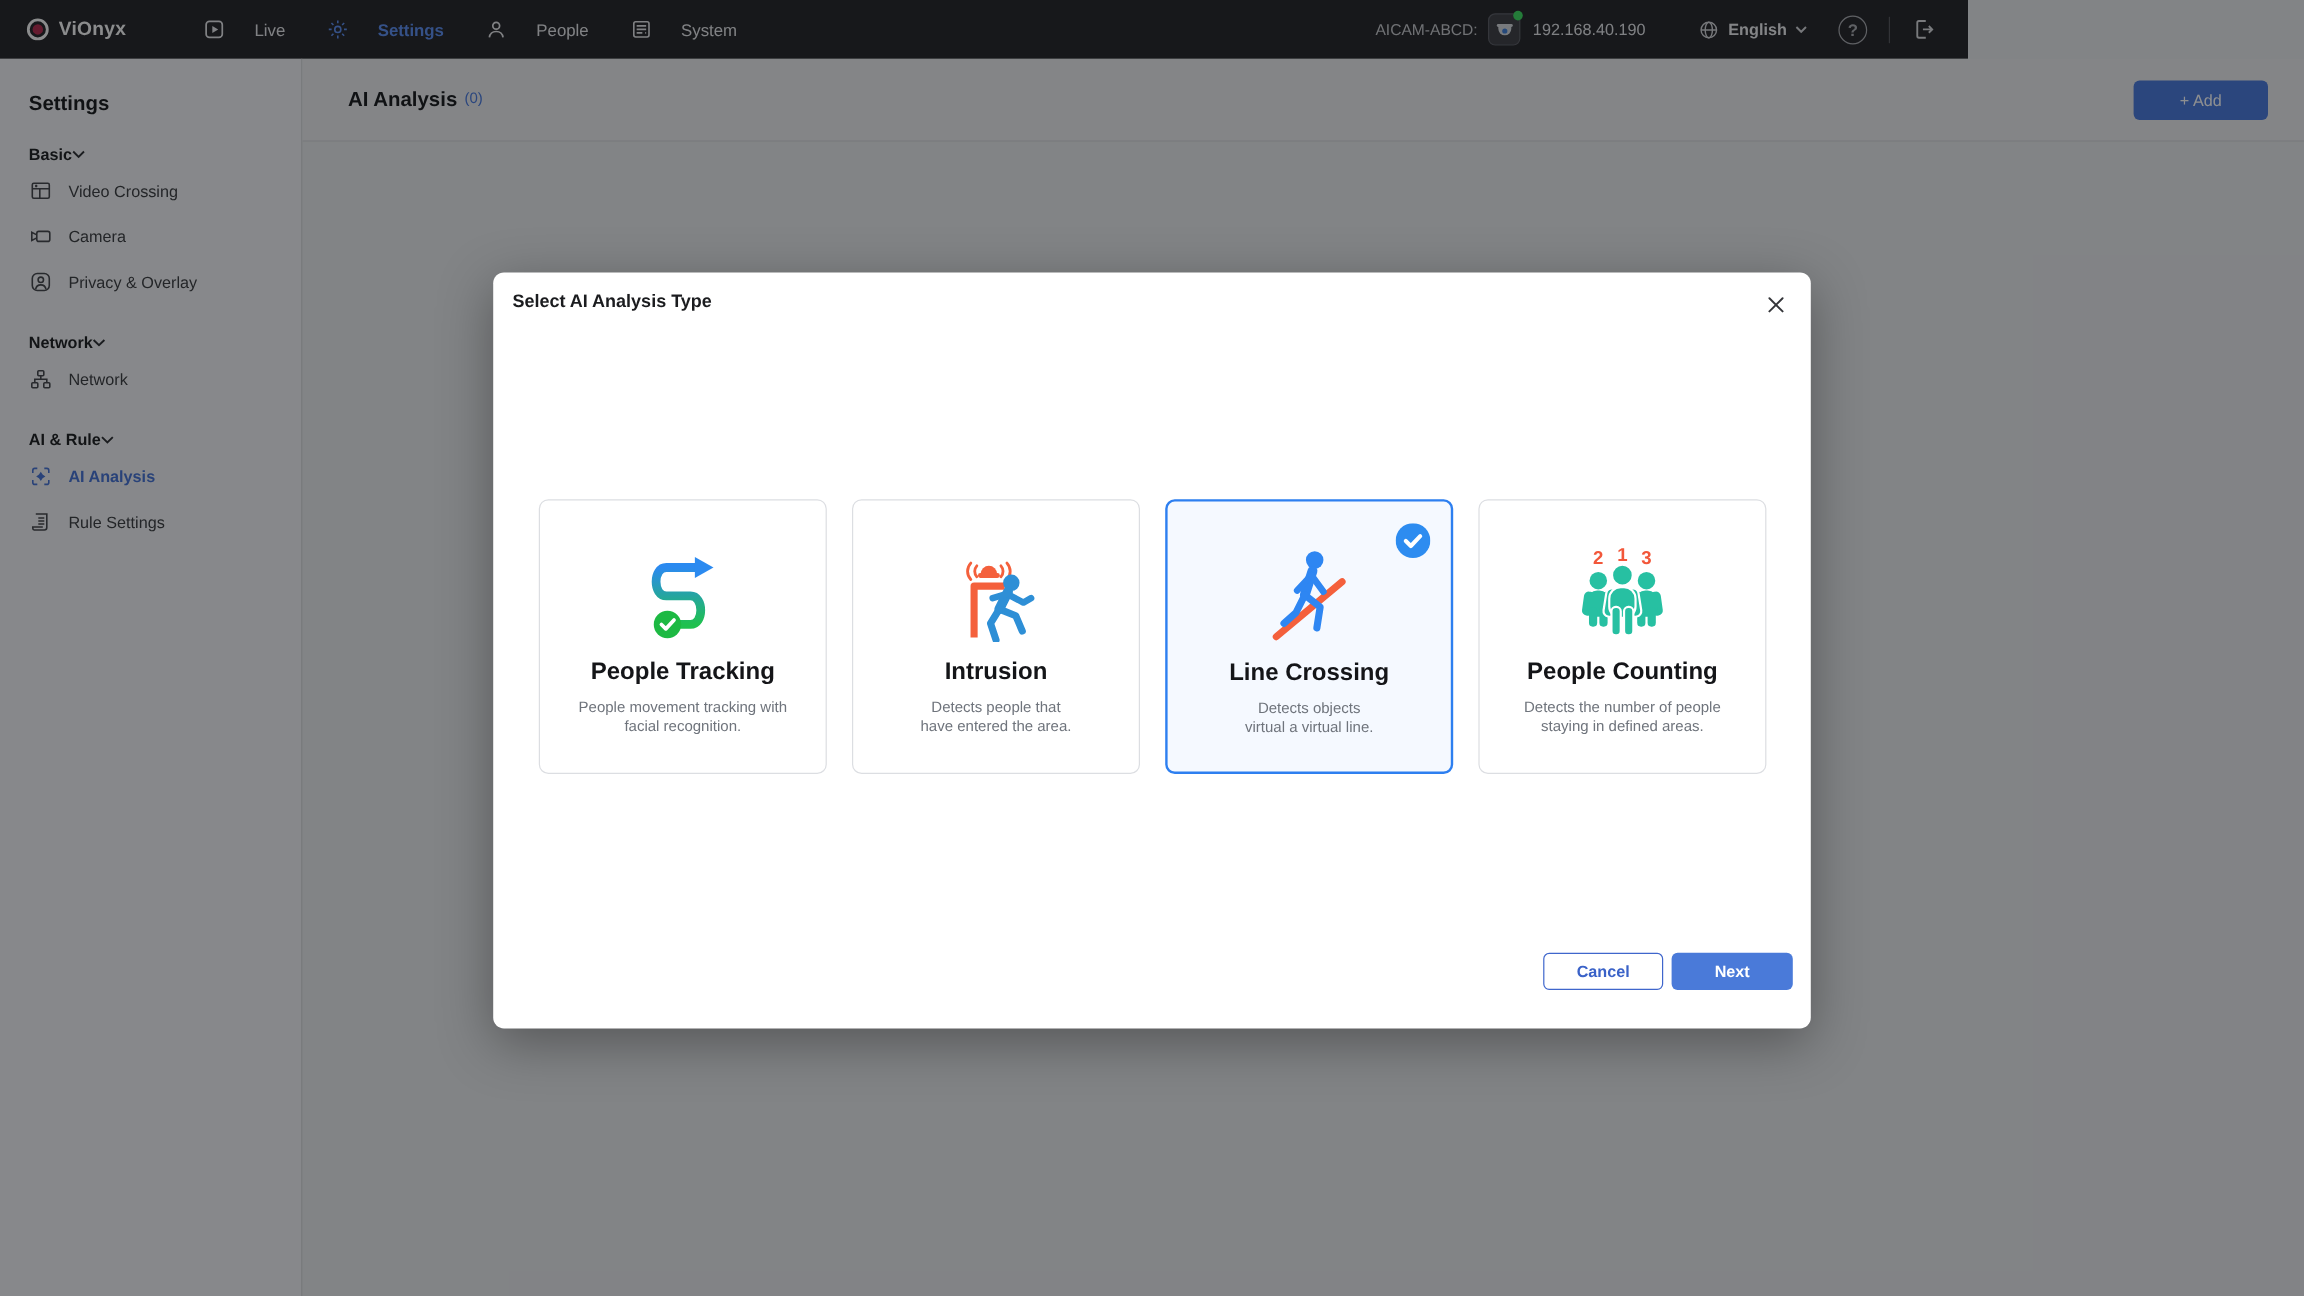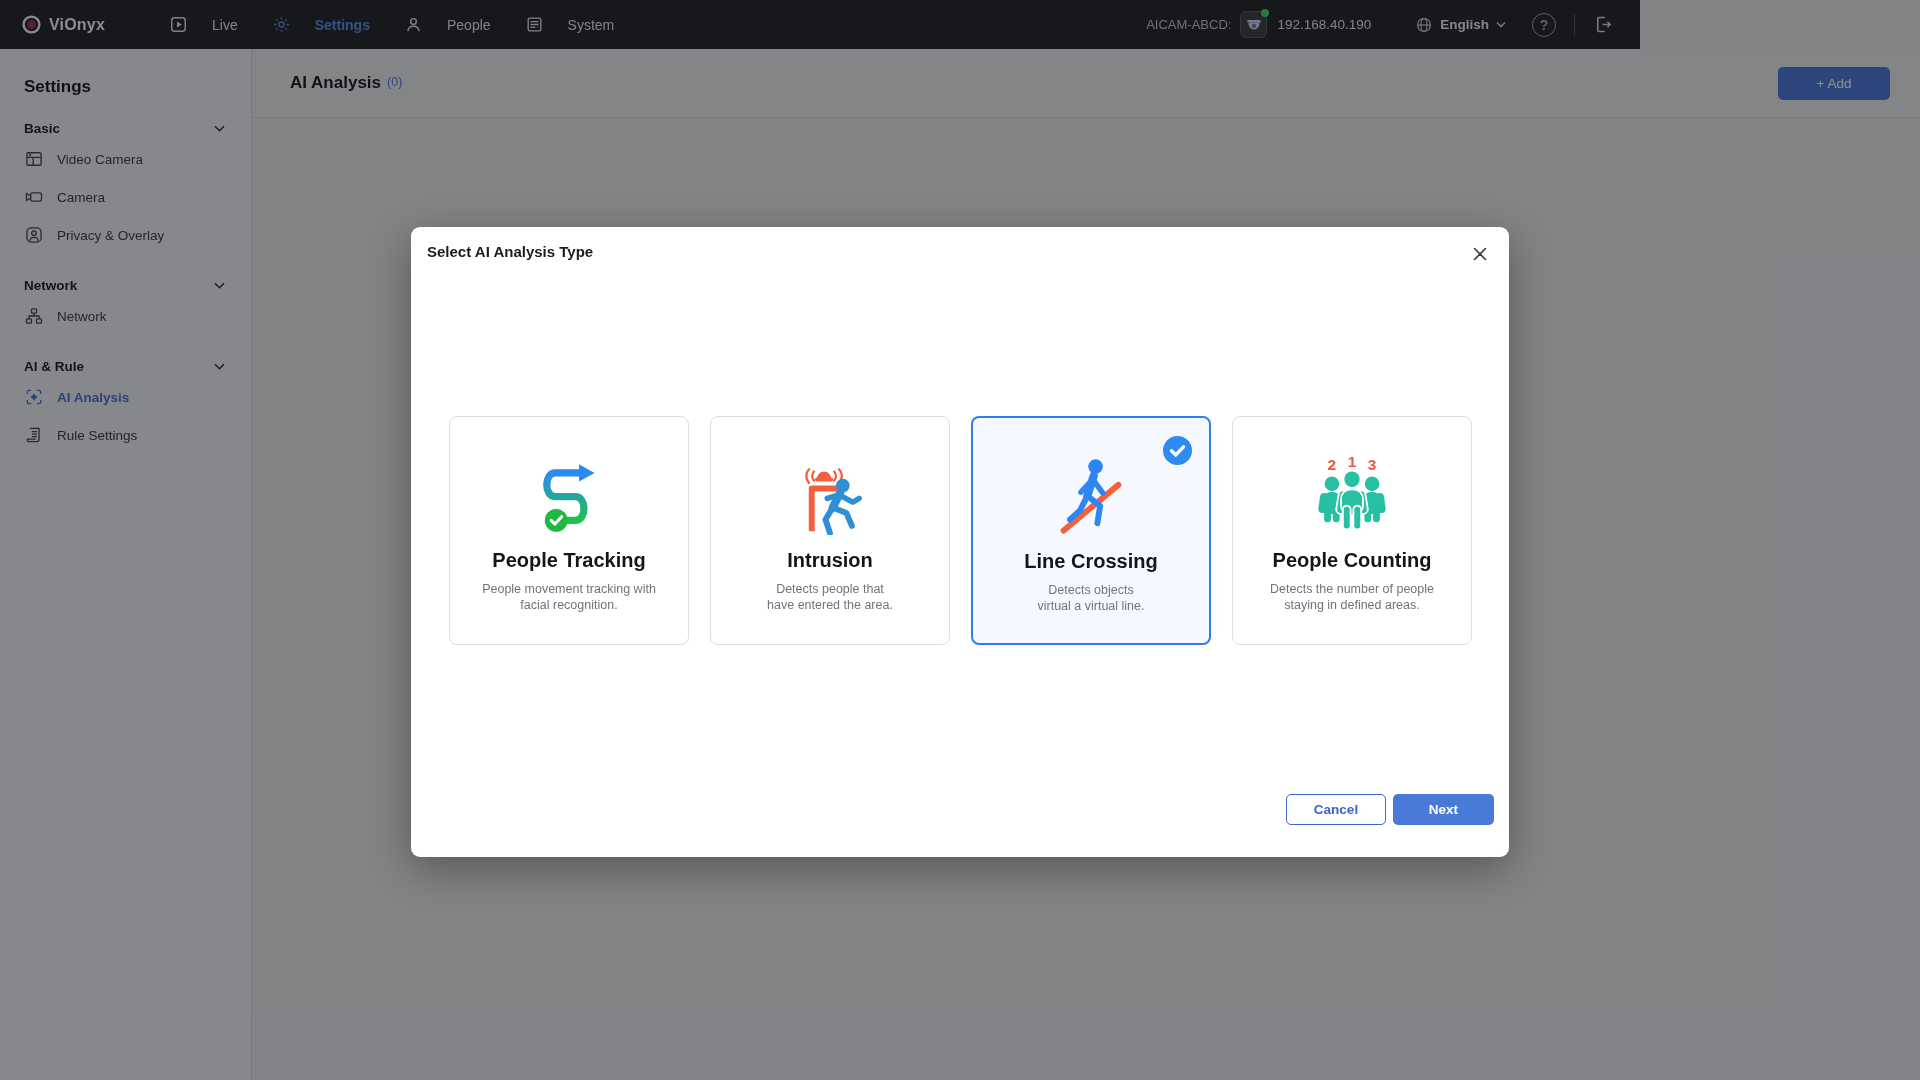--- a/index.html
+++ b/index.html
@@ -41,21 +41,21 @@
   .top-divider { width:1px; height:22px; background:#55565c; margin:0 18px; }
   .logout-btn { cursor:pointer; }
 
   
   .sidebar {
     position:absolute; top:49px; left:0; width:252px; height:1031px;
     background:#f2f3f5; border-right:1px solid #d2d4d8; z-index:1;
   }
   .sidebar-title { font-size:17px; font-weight:bold; color:#17181b; margin:28px 0 6px 24px; }
   .side-section-header {
-    display:flex; align-items:center; justify-content:space-between;
+    display:flex; align-items:center; 
     margin:24px 26px 4px 24px; cursor:pointer;
   }
   .side-section-label { font-size:13.5px; font-weight:bold; color:#1b1c1f; }
   .side-item {
     display:flex; align-items:center; gap:13px; height:38px; padding-left:24px;
     font-size:13.5px; color:#3a3b3f; cursor:pointer;
   }
   .side-item svg { stroke:#44454a; }
   .side-item.active { color:#4572d4; font-weight:bold; }
   .side-item.active svg { stroke:#4572d4; }
@@ -208,21 +208,21 @@
     </span>
   </div>
   <div class="side-item">
     <span>
       <svg width="20" height="20" viewBox="0 0 24 24" fill="none" stroke-width="1.6">
           <rect x="3.5" y="4.5" width="17" height="15" rx="1.5"></rect>
           <path d="M3.5 10h17M11 10v9.5"></path>
           <path d="M6.2 7.2h2.4M7.4 6v2.4"></path>
         </svg>
     </span>
-    <span>Video Camera</span>
+    <span>Video Crossing</span>
   </div>
   <div class="side-item">
     <span>
       <svg width="20" height="20" viewBox="0 0 24 24" fill="none" stroke-width="1.6">
           <rect x="8" y="7" width="13" height="10" rx="2"></rect>
           <path d="M8 10.5L3 8v8l5-2.5"></path>
         </svg>
     </span>
     <span>Camera</span>
   </div>

